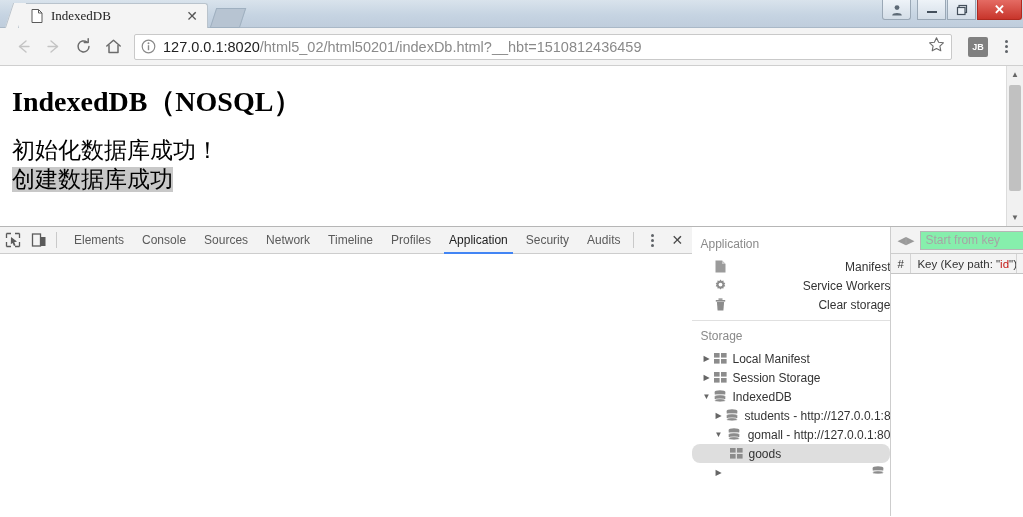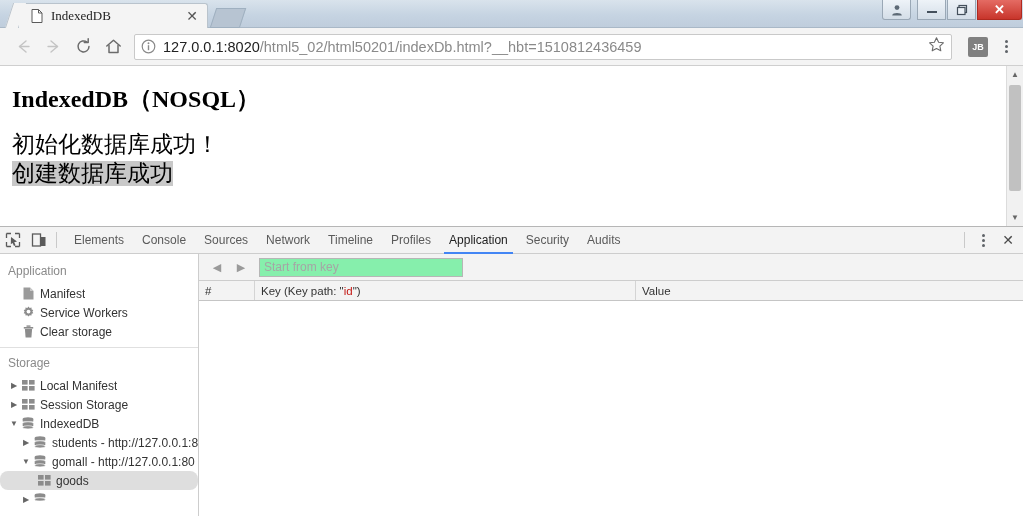--- a/index.html
+++ b/index.html
@@ -153,21 +153,21 @@
     height: 161px;
     background: #fff;
     overflow: hidden;
     border-bottom: 1px solid #b6b6b6;
   }
   .page {
     padding: 0 12px;
   }
   .page h1 {
     font-family: "Liberation Serif", serif;
-    font-size: 24px;
+    font-size: 28px;
     font-weight: bold;
     margin: 17px 0 16px 0;
     color: #000;
   }
   .createbtn {
     font-family: "Liberation Sans", sans-serif;
     font-size: 12px;
     padding: 3px 7px;
     background: #efefef;
     border: 1px solid #767676;
@@ -205,21 +205,21 @@
     top: 19px; height: 106px;
     background: #c1c1c1;
     border-radius: 2px;
   }
   .ps-arrow.down { position: absolute; bottom: 0; left: 0; right: 0; }
 
   
   .devtools {
     height: 289px;
     background: #fff;
-    display: flex; flex-direction: column;
+    display: flex; flex-direction: row;
     font-size: 12px;
     color: #303030;
   }
   .dt-tabbar {
     height: 27px;
     background: #f3f3f3;
     border-bottom: 1px solid #cdcdcd;
     display: flex; align-items: center;
     flex: none;
   }
@@ -294,21 +294,21 @@
     font-size: 12px;
   }
   .tree-item.selected { background: #dedede; border-radius: 8px; }
   .twisty {
     width: 12px; flex: none;
     color: #666; font-size: 8px;
     display: flex; align-items: center; justify-content: center;
   }
   .t-icon { width: 16px; flex: none; display: flex; align-items: center; justify-content: center; margin-right: 4px; }
   .indent-1 { padding-left: 8px; }
-  .indent-2 { padding-left: 20px; }
+  .indent-2 { padding-left: 20px; justify-content: space-between; }
   .indent-3 { padding-left: 36px; }
   .lbl { overflow: hidden; text-overflow: clip; }
 
   
   .dt-main { flex: 1; display: flex; flex-direction: column; overflow: hidden; background: #fff; }
   .dt-datatoolbar {
     height: 27px;
     background: #f3f3f3;
     border-bottom: 1px solid #cdcdcd;
     display: flex; align-items: center;

